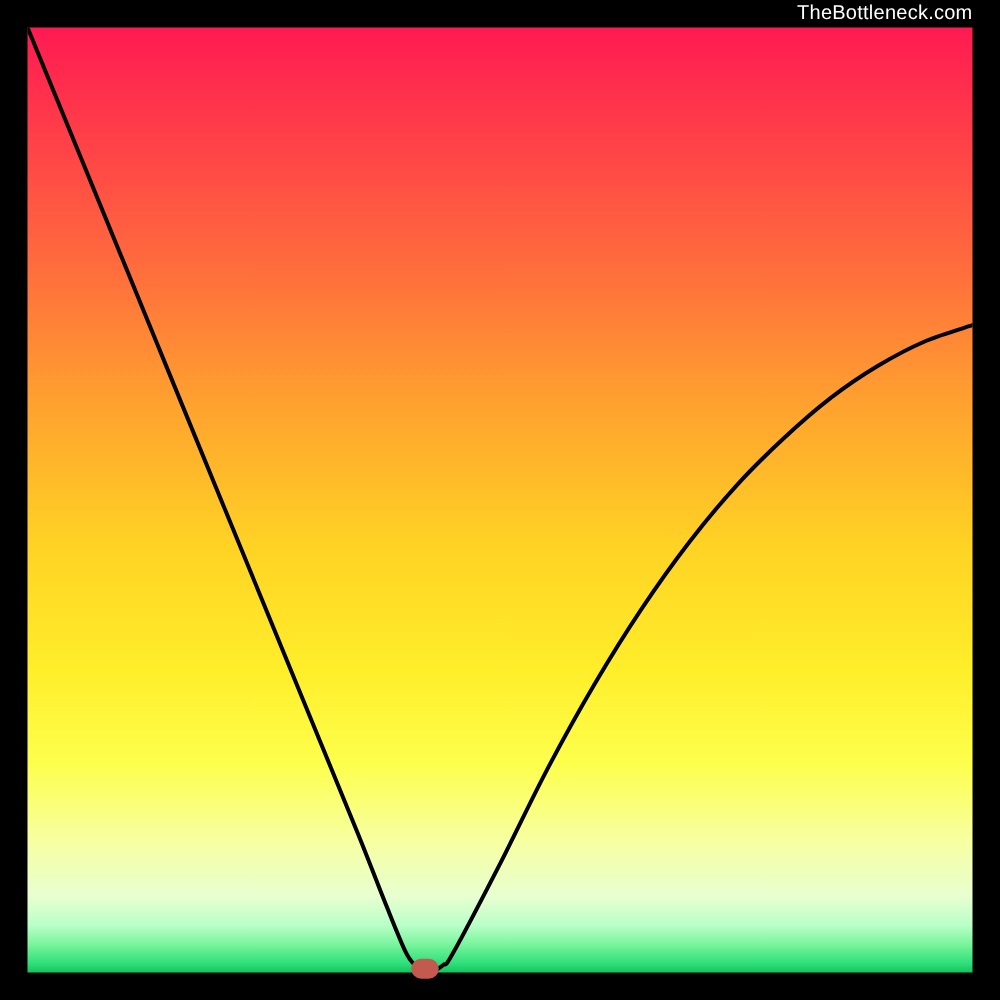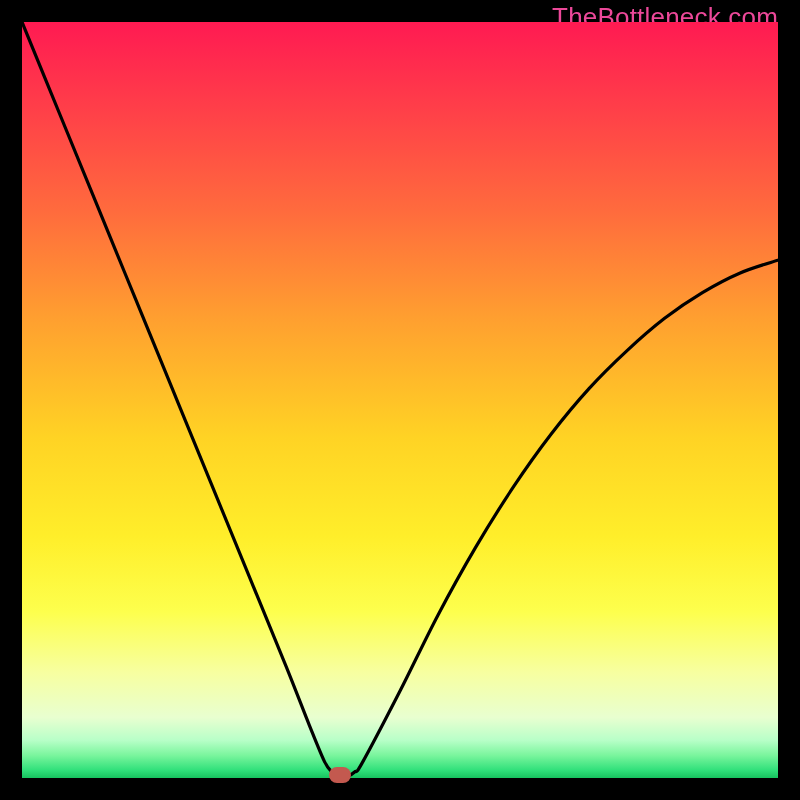--- a/index.html
+++ b/index.html
@@ -30,22 +30,22 @@
       #b8ffc8 95%,
       #7af59d 97%,
       #2fe07a 99%,
       #17c35f 100%
     );
   }
   .watermark {
     position: absolute;
     top: 2px;
     right: 22px;
-    color: #ec4899;
-    font-size: 26px;
+    color: #ffffff;
+    font-size: 16px;
     font-weight: 500;
     letter-spacing: 0.2px;
     user-select: none;
   }
   svg.curve {
     position: absolute;
     left: 0;
     top: 0;
     width: 756px;
     height: 756px;

